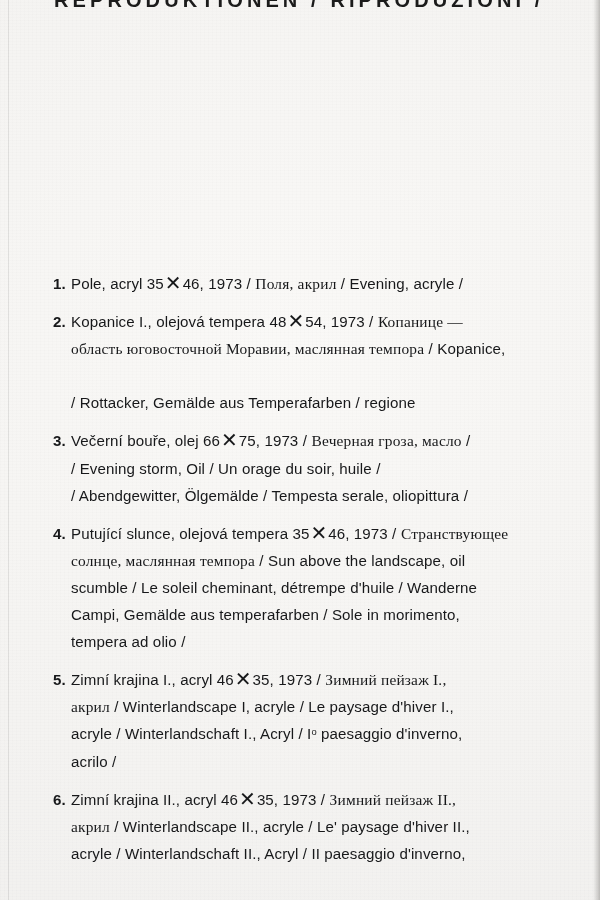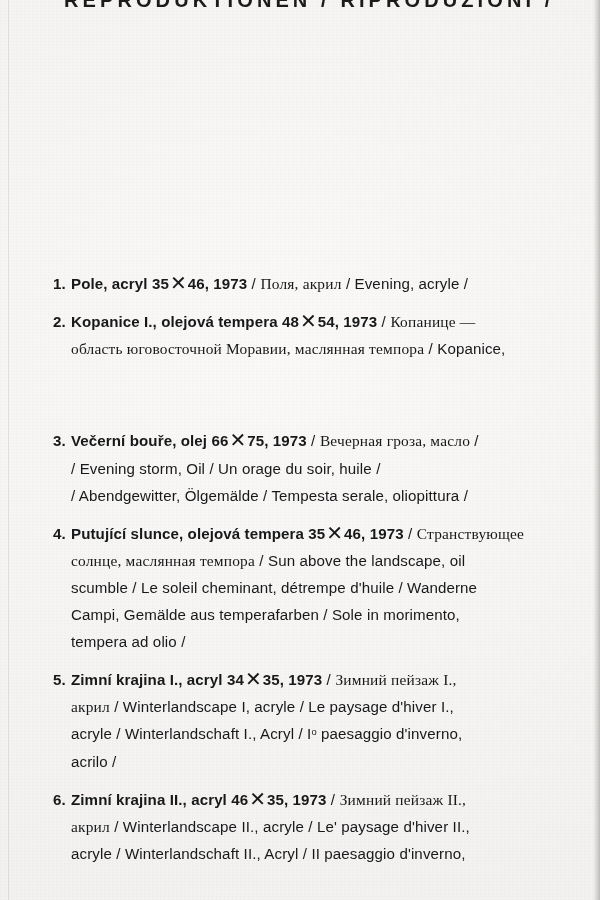--- a/index.html
+++ b/index.html
@@ -43,21 +43,21 @@
     position: absolute;
     top: 0; bottom: 0; right: 0;
     width: 7px;
     background: linear-gradient(to right, rgba(150,148,145,.0) 0%, rgba(150,148,145,.30) 60%, rgba(120,118,115,.45) 100%);
   }
 
   
   .heading-clip {
     position: absolute;
     top: 0;
-    left: 12px;
+    left: 2px;
     right: 0;
     height: 13px;
     overflow: hidden;
   }
   .heading {
     position: absolute;
     left: 52px;
     top: -13px;
     font-size: 20px;
     font-weight: bold;
@@ -87,21 +87,21 @@
   .entry .num {
     position: absolute;
     left: 53px;
     top: 0;
     font-weight: bold;
     font-size: 15.1px;
     line-height: 27.1px;
     letter-spacing: 0;
   }
   .entry .title {
-    font-weight: bold;
+    font-weight: normal;
     letter-spacing: .1px;
   }
   .xsign {
     font-size: 20px;
     font-weight: 300;
     line-height: 0;
     position: relative;
     top: 1px;
     padding: 0 1px;
     letter-spacing: 0;
@@ -138,21 +138,21 @@
     <span class="cyr">Поля, акрил</span><span> / Evening, acryle /</span><br>
   </div>
 
   <div class="entry">
     <span class="num">2.</span>
     <span class="title">Kopanice I., olejová tempera 48</span><span class="xsign">✕</span><span class="title">54, 1973</span>
     <span class="sep">/</span>
     <span class="cyr">Копанице —</span><br>
     <span class="cyr">область юговосточной Моравии, маслянная темпора</span><span> / Kopanice,</span><br>
     <br>
-    <br>
+    <span>/ Rottacker, Gemälde aus Temperafarben / regione</span><br>
   </div>
 
   <div class="entry">
     <span class="num">3.</span>
     <span class="title">Večerní bouře, olej 66</span><span class="xsign">✕</span><span class="title">75, 1973</span>
     <span class="sep">/</span>
     <span class="cyr">Вечерная гроза, масло</span><span> /</span><br>
     <span>/ Evening storm, Oil / Un orage du soir, huile /</span><br>
     <span>/ Abendgewitter, Ölgemälde / Tempesta serale, oliopittura /</span>
   </div>
@@ -163,21 +163,21 @@
     <span class="sep">/</span>
     <span class="cyr">Странствующее</span><br>
     <span class="cyr">солнце, маслянная темпора</span><span> / Sun above the landscape, oil</span><br>
     <span>scumble / Le soleil cheminant, détrempe d'huile / Wanderne</span><br>
     <span>Campi, Gemälde aus temperafarben / Sole in morimento,</span><br>
     <span>tempera ad olio /</span>
   </div>
 
   <div class="entry">
     <span class="num">5.</span>
-    <span class="title">Zimní krajina I., acryl 34</span><span class="xsign">✕</span><span class="title">35, 1973</span>
+    <span class="title">Zimní krajina I., acryl 46</span><span class="xsign">✕</span><span class="title">35, 1973</span>
     <span class="sep">/</span>
     <span class="cyr">Зимний пейзаж I.,</span><br>
     <span class="cyr">акрил</span><span> / Winterlandscape I, acryle / Le paysage d'hiver I.,</span><br>
     <span>acryle / Winterlandschaft I., Acryl / I</span><sup class="ord">o</sup><span> paesaggio d'inverno,</span><br>
     <span>acrilo /</span>
   </div>
 
   <div class="entry">
     <span class="num">6.</span>
     <span class="title">Zimní krajina II., acryl 46</span><span class="xsign">✕</span><span class="title">35, 1973</span>

